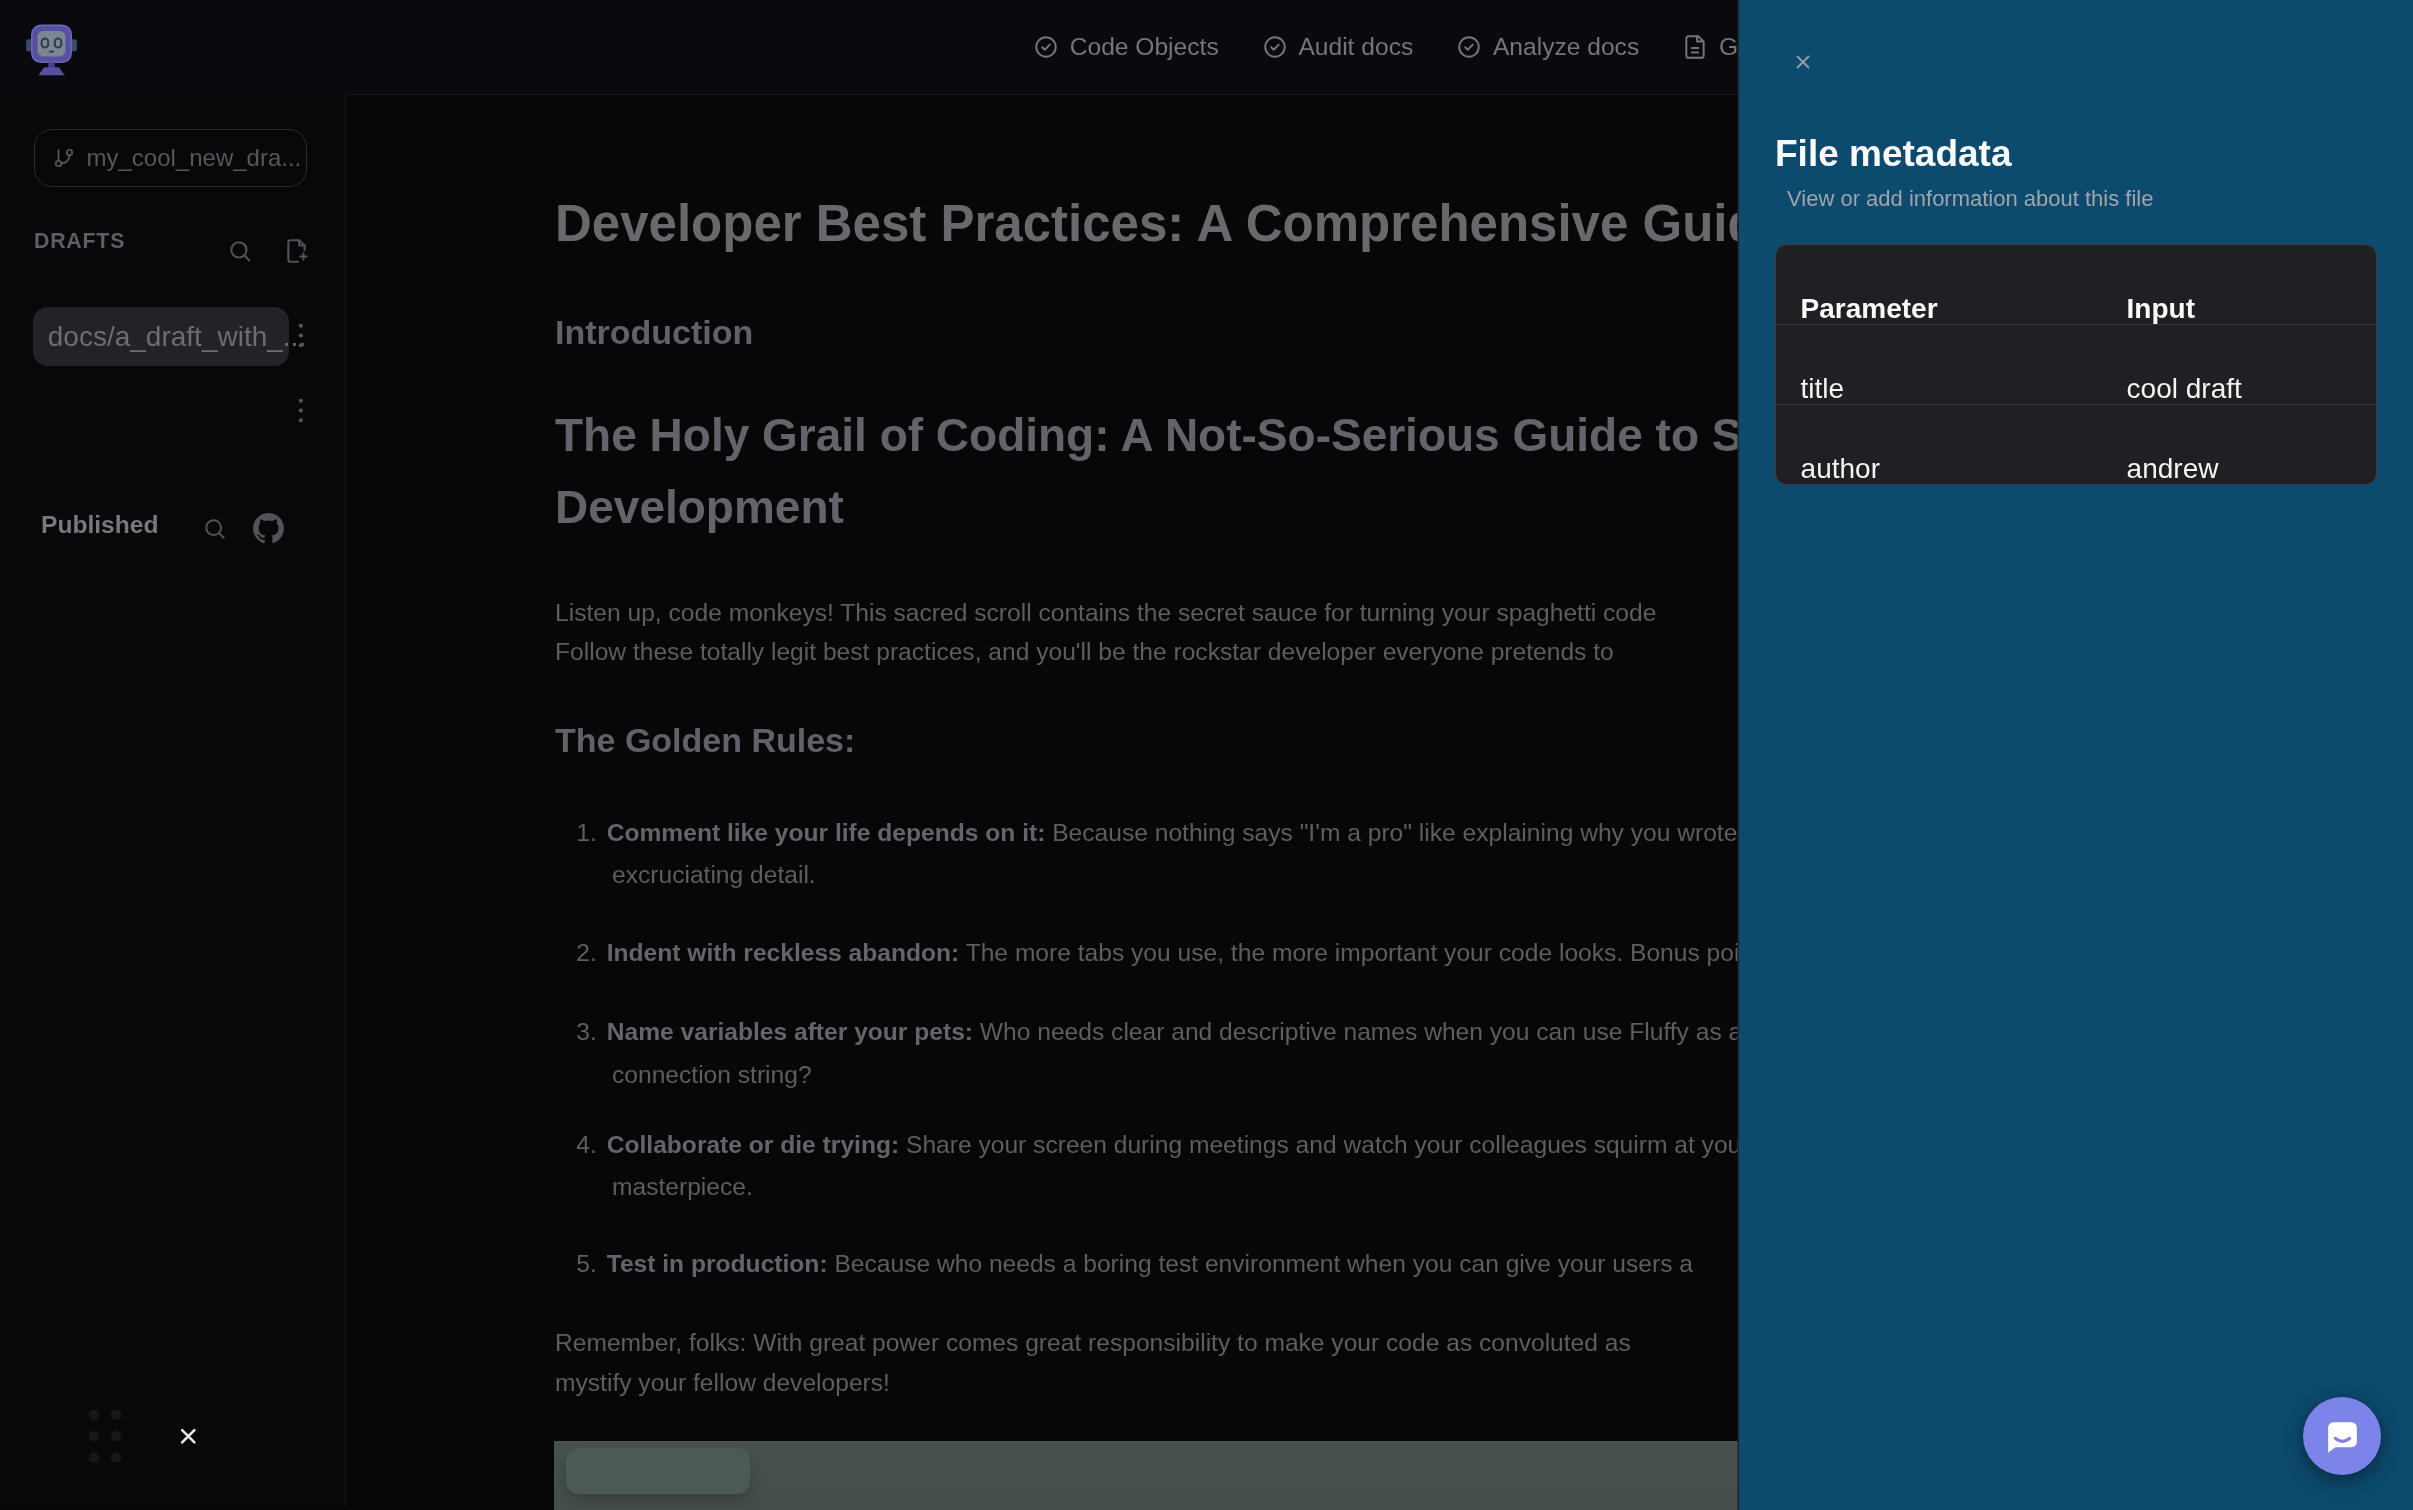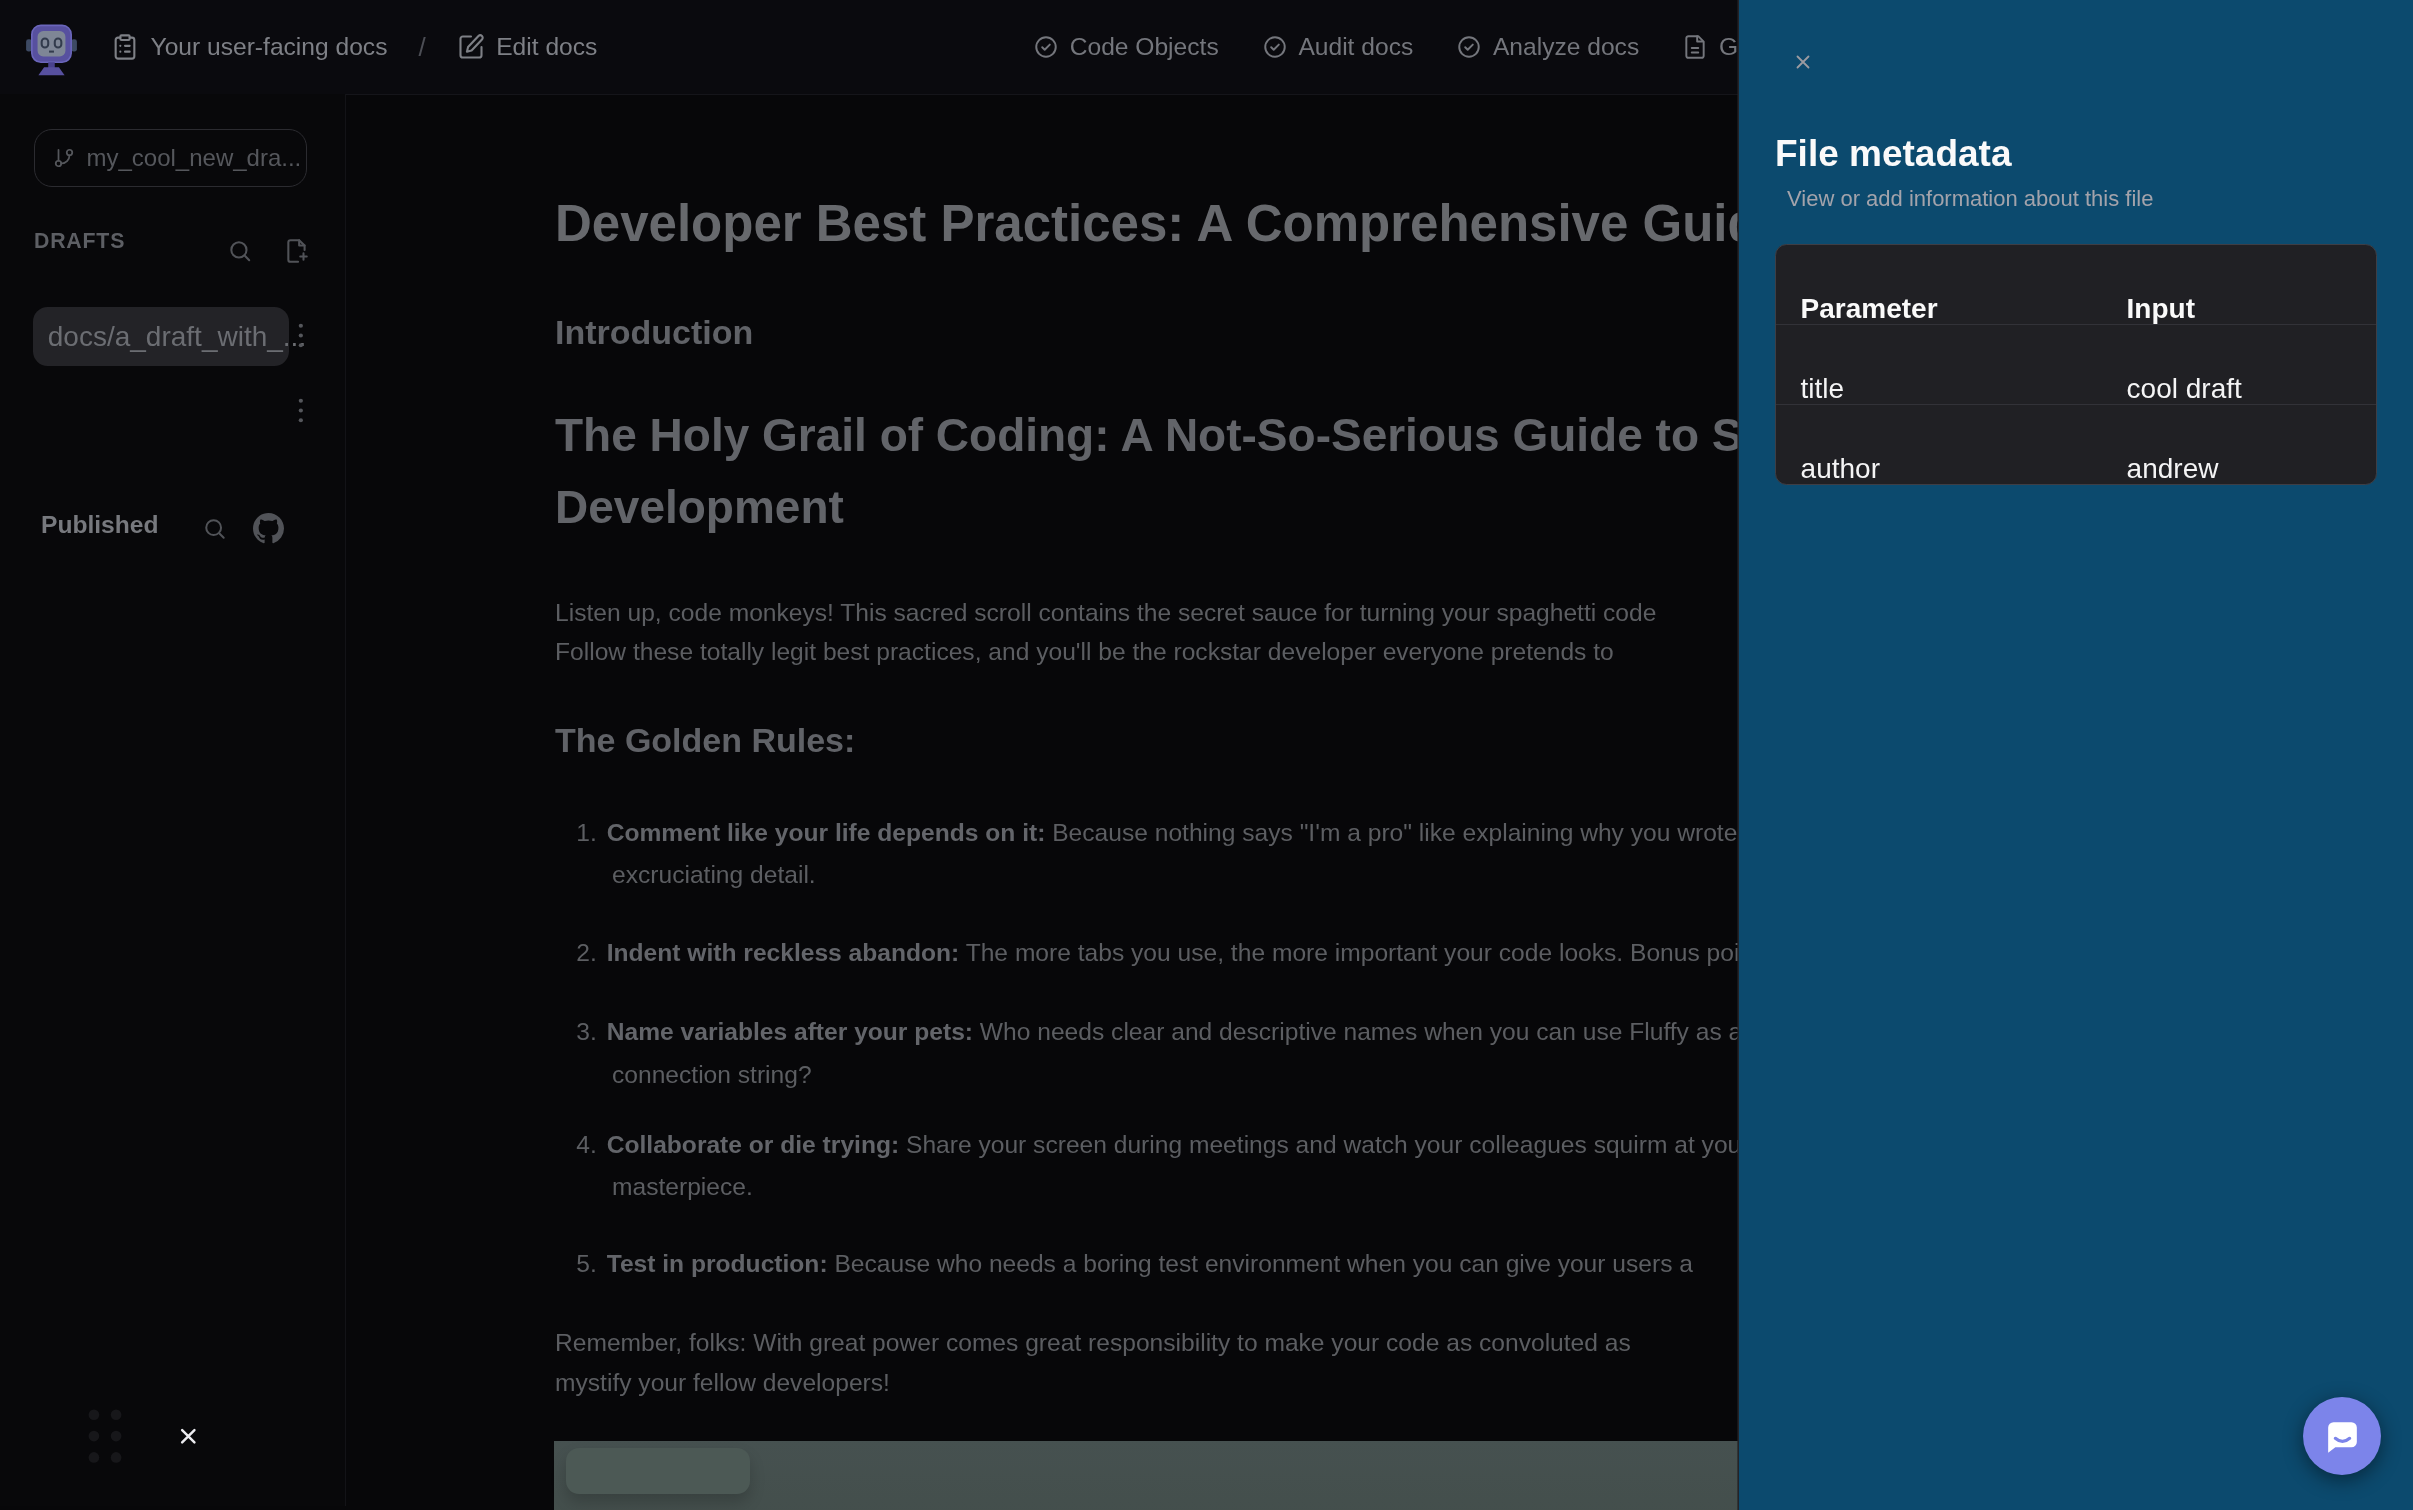--- a/index.html
+++ b/index.html
@@ -80,38 +80,20 @@
         <rect x="56" y="26" width="7" height="15" rx="3" fill="#3d4a63"></rect>
         <rect x="8" y="9" width="48" height="45" rx="11" fill="#57509f" stroke="#6b66bb" stroke-width="2"></rect>
         <rect x="15" y="16" width="34" height="31" rx="7" fill="#7e8696"></rect>
         <rect x="20" y="25" width="8" height="11" rx="4" fill="none" stroke="#323b4d" stroke-width="2.5"></rect>
         <rect x="36" y="25" width="8" height="11" rx="4" fill="none" stroke="#323b4d" stroke-width="2.5"></rect>
         <line x1="29" y1="41" x2="35" y2="41" stroke="#323b4d" stroke-width="2.5"></line>
         <rect x="28" y="54" width="8" height="7" fill="#49428e"></rect>
         <path d="M16 70 L48 70 L41 60 L23 60 Z" fill="#57509f"></path>
       </svg>
     </div>
-    <div class="crumbs">
-      <div class="crumb">
-        <svg width="28" height="28" viewBox="0 0 24 24" fill="none" stroke="currentColor" stroke-width="1.8" stroke-linecap="round" stroke-linejoin="round">
-          <rect x="8" y="2" width="8" height="4" rx="1"></rect>
-          <path d="M16 4h2a2 2 0 0 1 2 2v14a2 2 0 0 1-2 2H6a2 2 0 0 1-2-2V6a2 2 0 0 1 2-2h2"></path>
-          <path d="M12 11h4M12 16h4M8 11h.01M8 16h.01"></path>
-        </svg>
-        <span>Your user-facing docs</span>
-      </div>
-      <span class="crumb-sep">/</span>
-      <div class="crumb">
-        <svg width="28" height="28" viewBox="0 0 24 24" fill="none" stroke="currentColor" stroke-width="1.8" stroke-linecap="round" stroke-linejoin="round">
-          <path d="M12 3H5a2 2 0 0 0-2 2v14a2 2 0 0 0 2 2h14a2 2 0 0 0 2-2v-7"></path>
-          <path d="M18.4 2.6a2.1 2.1 0 1 1 3 3L12.5 15l-4 1 1-4Z"></path>
-        </svg>
-        <span>Edit docs</span>
-      </div>
-    </div>
     <div class="nav">
       <div class="nav-item">
         <svg width="26" height="26" viewBox="0 0 24 24" fill="none" stroke="currentColor" stroke-width="1.8" stroke-linecap="round" stroke-linejoin="round">
           <circle cx="12" cy="12" r="9"></circle>
             <path d="M8.5 12.2l2.3 2.3 4.7-4.7"></path>
         </svg>
         <span>Code Objects</span>
       </div>
       <div class="nav-item">
         <svg width="26" height="26" viewBox="0 0 24 24" fill="none" stroke="currentColor" stroke-width="1.8" stroke-linecap="round" stroke-linejoin="round">

